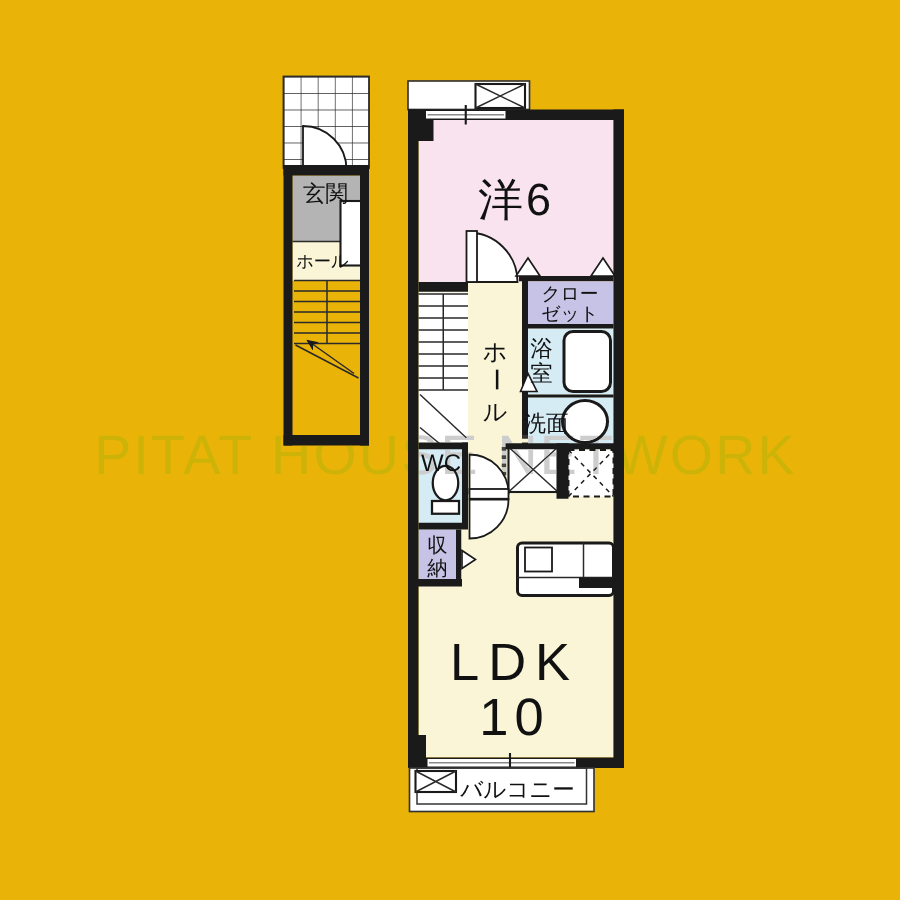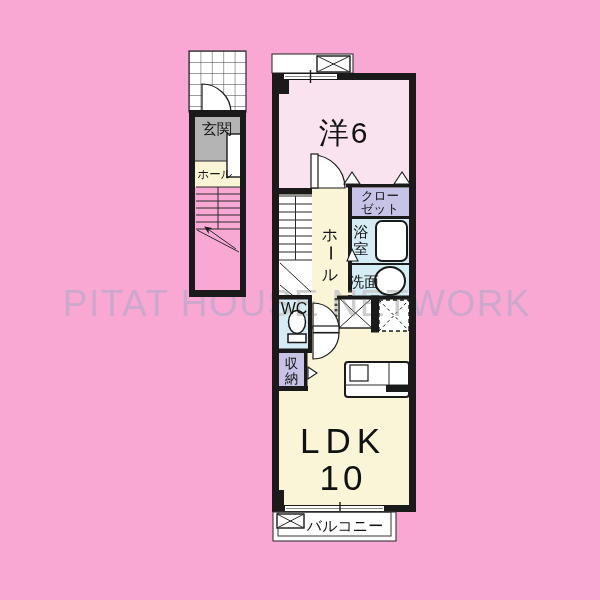--- a/index.html
+++ b/index.html
@@ -1,16 +1,16 @@
 <!DOCTYPE html>
 <html><head>
 <meta charset="utf-8">
 <style>
   html,body{margin:0;padding:0;background:#fff;}
-  .stage{position:relative;width:600px;height:600px;background:#f9a8d4;overflow:hidden;}
+  .stage{position:relative;width:600px;height:600px;background:#eab308;overflow:hidden;}
   svg{position:absolute;left:0;top:0;}
   .wall{fill:#1a1a1a;}
   .thin{stroke:#2a2a2a;stroke-width:1;fill:none;}
   .gray-ln{stroke:#8a8a8a;stroke-width:1;fill:none;}
   .white-fill{fill:#ffffff;}
   .fixture{fill:#ffffff;stroke:#1a1a1a;stroke-width:2;}
   .doorleaf{fill:#ffffff;stroke:#1a1a1a;stroke-width:1.2;}
   .tri{fill:#ffffff;stroke:#1a1a1a;stroke-width:1.1;}
   .lbl{font-family:"Liberation Sans","DejaVu Sans",sans-serif;fill:#111111;}
   .wm{font-family:"Liberation Sans","DejaVu Sans",sans-serif;mix-blend-mode:darken;}

